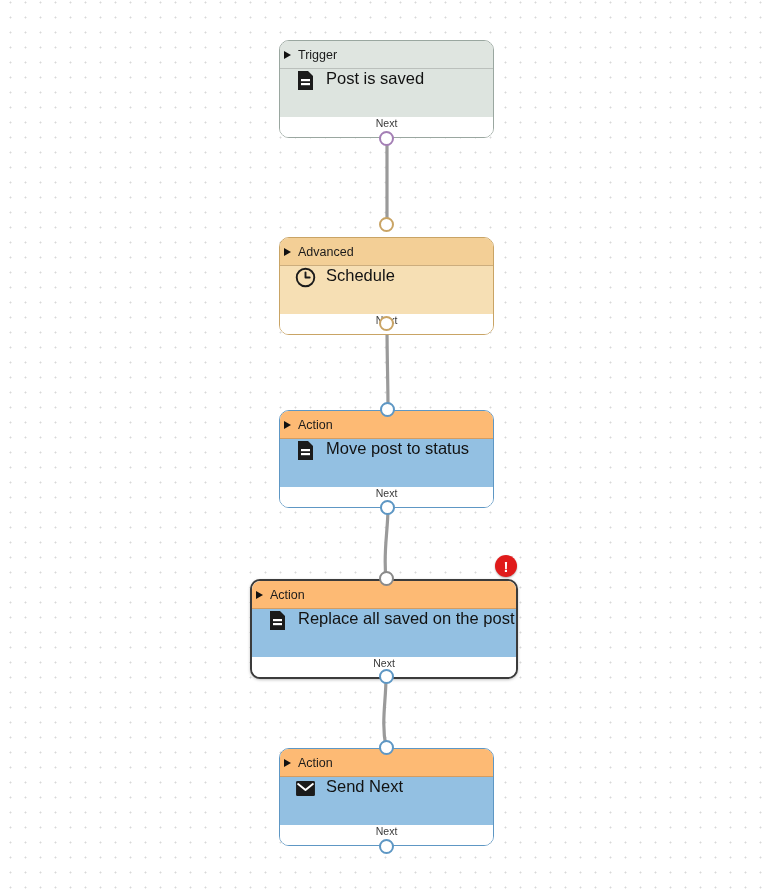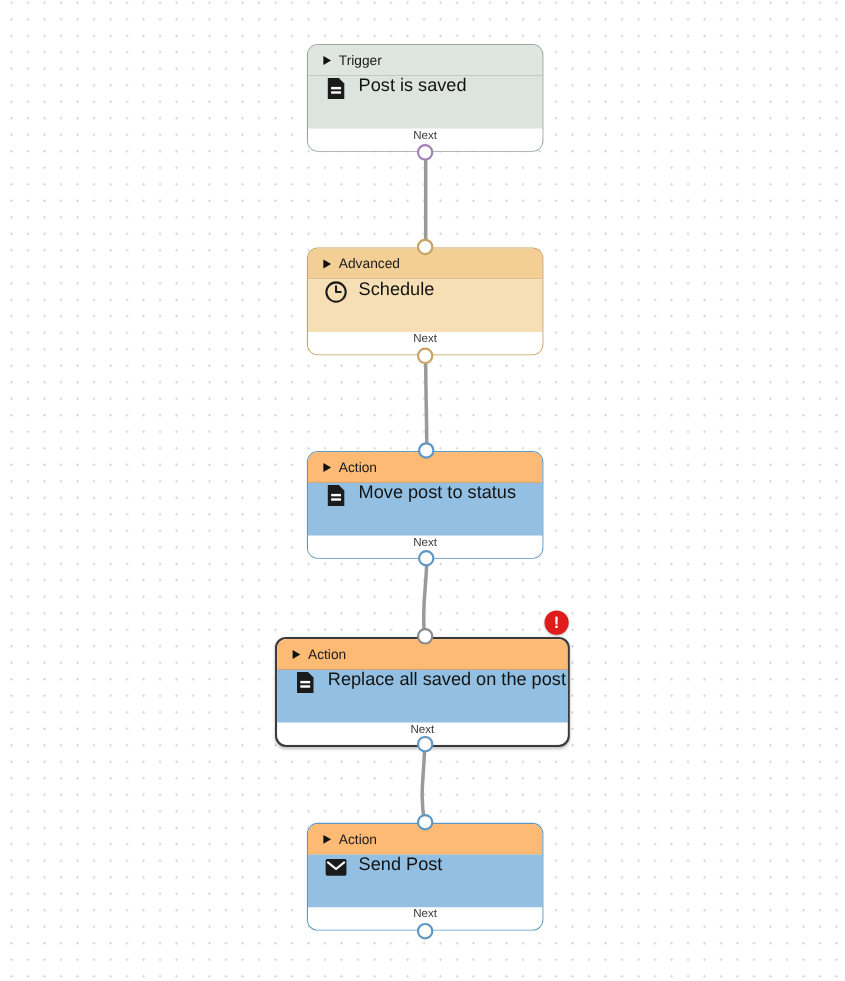--- a/index.html
+++ b/index.html
@@ -29,21 +29,21 @@
     border:1.4px solid #9aa3a0;
     z-index:3;
   }
   .node.sel{
     border:2px solid #3b3b3b;
     box-shadow:0 1px 3px rgba(0,0,0,.25);
   }
   .node-head{
     height:28px;
     display:flex;align-items:center;
-    padding-left:14px;
+    padding-left:4px;
     font-size:12.5px;
     color:#1b1b1b;
     border-top-left-radius:8.6px;border-top-right-radius:8.6px;
     border-bottom:1px solid rgba(0,0,0,.16);
     box-sizing:border-box;
   }
   .caret{
     display:inline-block;
     width:0;height:0;
     border-left:7px solid #111;
@@ -134,21 +134,21 @@
         </svg>
       </span>
       <span class="node-title">Post is saved</span>
     </div>
     <div class="node-foot">
       <span>Next</span>
     </div>
   </div>
   <div class="port violet" style="left:379px;top:131px;"></div>
 
-  <div class="node p-advanced" style="left:279px;top:225px;width:215px;">
+  <div class="node p-advanced" style="left:279px;top:237px;width:215px;">
     <div class="node-head">
       <span class="caret"></span>
       <span>Advanced</span>
     </div>
     <div class="node-body">
       <span class="ico">
         <svg width="21" height="21" viewBox="0 0 22 22">
           <circle cx="11" cy="11" r="9.2" fill="none" stroke="#1b1b1b" stroke-width="2"></circle>
           <path d="M11 5.6 V11 h4.4" fill="none" stroke="#1b1b1b" stroke-width="2" stroke-linecap="round" stroke-linejoin="round"></path>
         </svg>
@@ -214,21 +214,21 @@
       <span class="caret"></span>
       <span>Action</span>
     </div>
     <div class="node-body">
       <span class="ico">
         <svg width="21" height="17" viewBox="0 0 22 18">
           <rect x="1" y="1" width="20" height="16" rx="1.5" fill="#1b1b1b"></rect>
           <path d="M3.2 4.3 L11 10.6 L18.8 4.3" fill="none" stroke="#ffffff" stroke-width="2.1" stroke-linecap="round" stroke-linejoin="round"></path>
         </svg>
       </span>
-      <span class="node-title">Send Post</span>
+      <span class="node-title">Send Next</span>
     </div>
     <div class="node-foot">
       <span>Next</span>
     </div>
   </div>
   <div class="port blue" style="left:379px;top:740px;"></div>
   <div class="port blue" style="left:379px;top:839px;"></div>
 
 </div>
 

